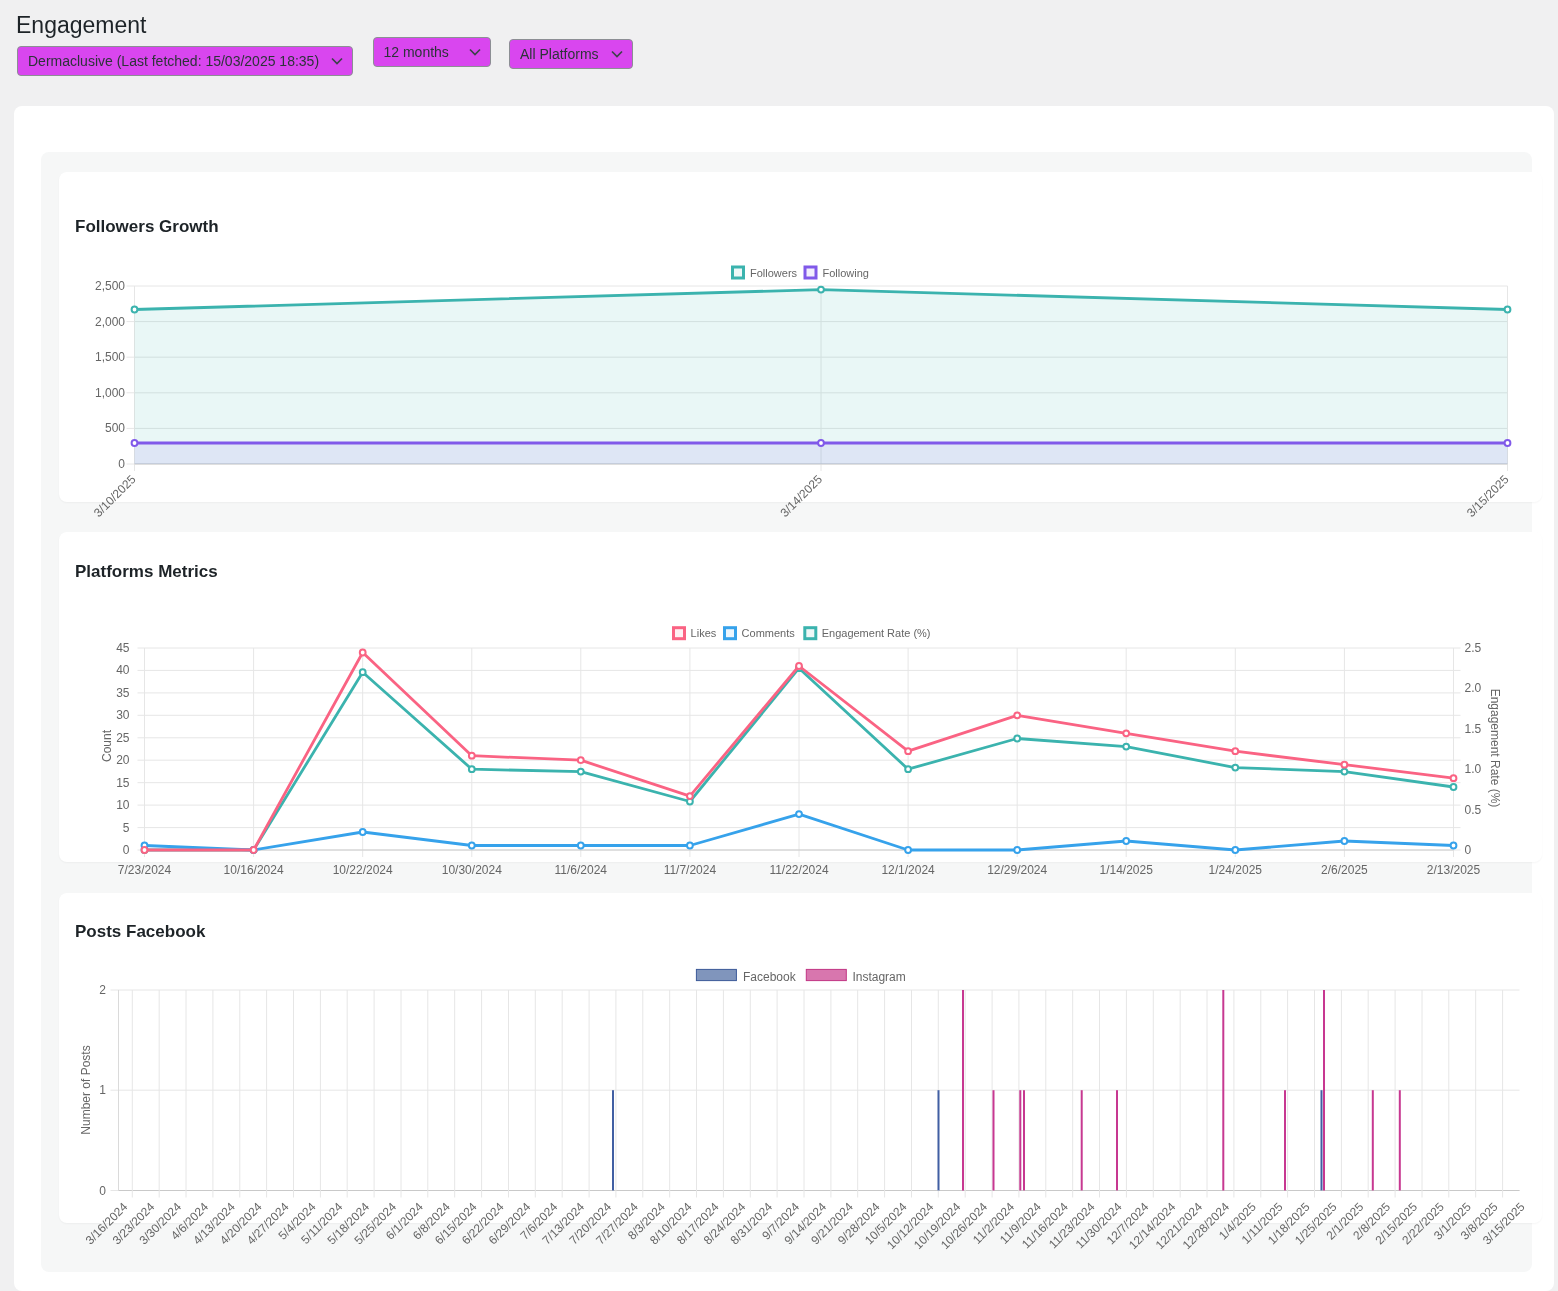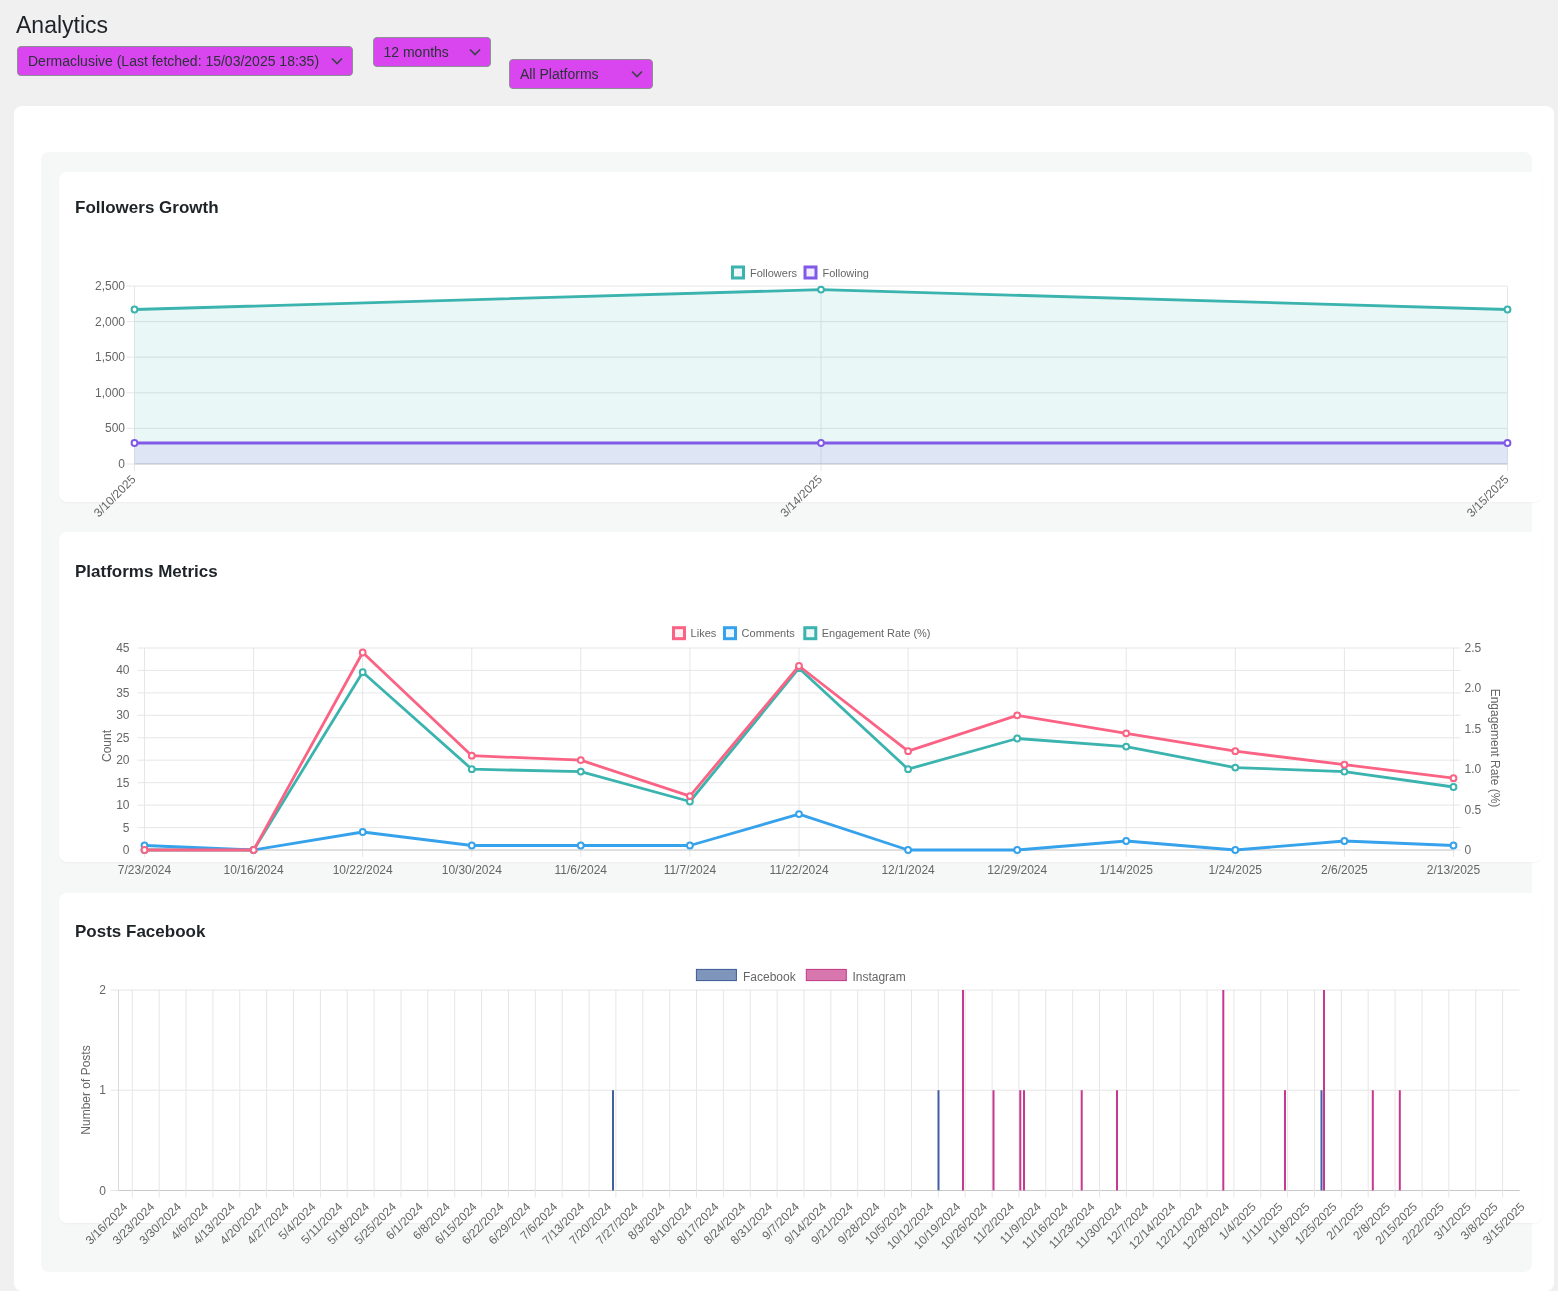--- a/index.html
+++ b/index.html
@@ -4,37 +4,37 @@
 <style>
 *{margin:0;padding:0;box-sizing:border-box}
 html,body{width:1558px;height:1291px;background:#f0f0f1;font-family:"Liberation Sans",sans-serif;position:relative;overflow:hidden}
 .abs{position:absolute}
 .sel{position:absolute;height:30px;background:#d946ef;border:1px solid #8c8f94;border-radius:4px;font-size:14px;color:#2c3338;line-height:28px;padding:0 30px 0 10px;white-space:nowrap}
 .card{position:absolute;background:#fff;border-radius:8px}
 .ctitle{position:absolute;font-size:17px;font-weight:bold;color:#1d2327;left:75px}
 </style>
 </head>
 <body>
-<div class="abs" style="left:16px;top:12px;font-size:23px;font-weight:400;color:#1d2327">Analytics</div>
+<div class="abs" style="left:16px;top:12px;font-size:23px;font-weight:400;color:#1d2327">Engagement</div>
 <div class="sel" style="left:17px;top:45.5px;width:336px">Dermaclusive (Last fetched: 15/03/2025 18:35)<svg width="16" height="16" viewBox="0 0 16 16" style="position:absolute;right:7px;top:50%;margin-top:-8px">
       <path d="M3 5.5L8 10.5L13 5.5" fill="none" stroke="#3c434a" stroke-width="1.7"></path>
     </svg></div>
 <div class="sel" style="left:372.5px;top:37px;width:118.5px">12 months<svg width="16" height="16" viewBox="0 0 16 16" style="position:absolute;right:7px;top:50%;margin-top:-8px">
       <path d="M3 5.5L8 10.5L13 5.5" fill="none" stroke="#3c434a" stroke-width="1.7"></path>
     </svg></div>
-<div class="sel" style="left:509px;top:59px;width:144px">All Platforms<svg width="16" height="16" viewBox="0 0 16 16" style="position:absolute;right:7px;top:50%;margin-top:-8px">
+<div class="sel" style="left:509px;top:39px;width:124px">All Platforms<svg width="16" height="16" viewBox="0 0 16 16" style="position:absolute;right:7px;top:50%;margin-top:-8px">
       <path d="M3 5.5L8 10.5L13 5.5" fill="none" stroke="#3c434a" stroke-width="1.7"></path>
     </svg></div>
 
 <div class="card" style="left:14px;top:106px;width:1540px;height:1185px"></div>
 <div class="abs" style="left:41px;top:152px;width:1491px;height:1120px;background:#f6f7f7;border-radius:8px"></div>
 <div class="card" style="left:59px;top:172px;width:1483px;height:330px;box-shadow:0 1px 2px rgba(0,0,0,0.04)"></div>
 <div class="card" style="left:59px;top:532px;width:1483px;height:330px;box-shadow:0 1px 2px rgba(0,0,0,0.04)"></div>
 <div class="card" style="left:59px;top:893px;width:1483px;height:330px;box-shadow:0 1px 2px rgba(0,0,0,0.04)"></div>
-<div class="ctitle" style="top:198px">Followers Growth</div>
+<div class="ctitle" style="top:217px">Followers Growth</div>
 <div class="ctitle" style="top:562px">Platforms Metrics</div>
 <div class="ctitle" style="top:922px">Posts Facebook</div>
 
 <svg class="abs" style="left:0;top:0" width="1558" height="1291" font-family="Liberation Sans, sans-serif">
 <line x1="126.5" y1="464.0" x2="1507.5" y2="464.0" stroke="#e6e6e6" stroke-width="1"></line>
 <text x="125.0" y="468.0" font-size="12" fill="#666666" text-anchor="end">0</text>
 <line x1="126.5" y1="428.4" x2="1507.5" y2="428.4" stroke="#e6e6e6" stroke-width="1"></line>
 <text x="125.0" y="432.4" font-size="12" fill="#666666" text-anchor="end">500</text>
 <line x1="126.5" y1="392.8" x2="1507.5" y2="392.8" stroke="#e6e6e6" stroke-width="1"></line>
 <text x="125.0" y="396.8" font-size="12" fill="#666666" text-anchor="end">1,000</text>

